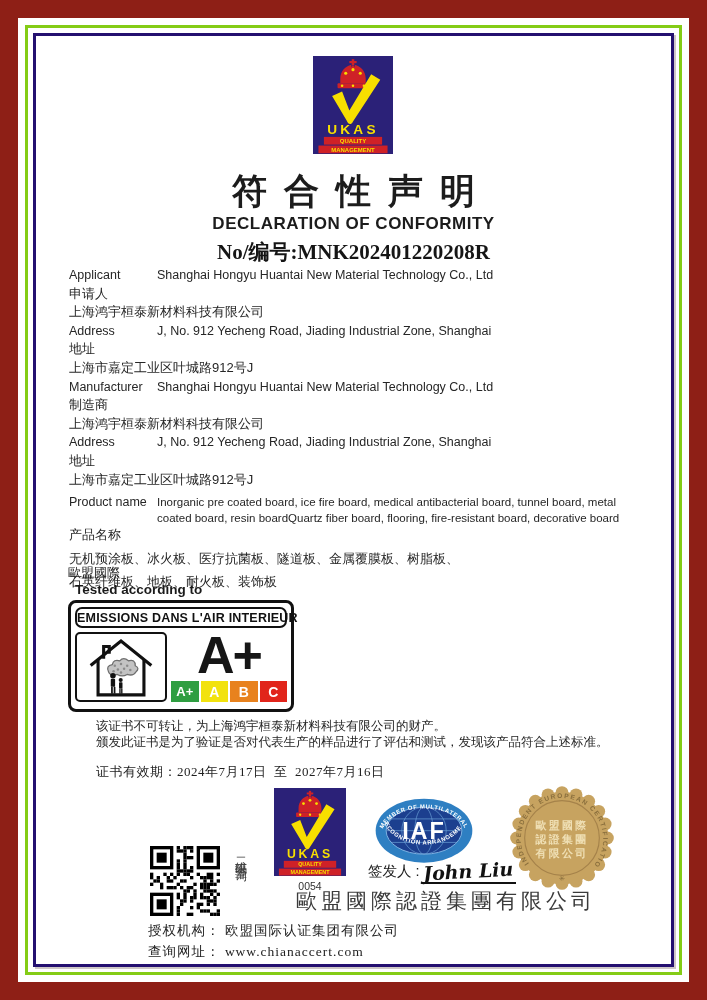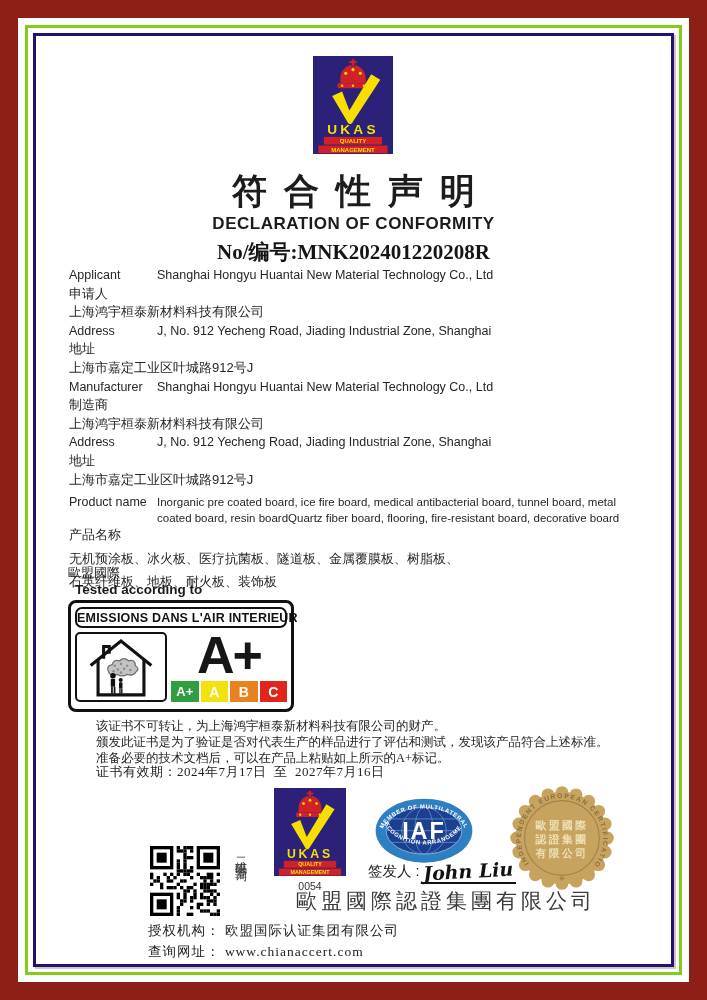--- a/index.html
+++ b/index.html
@@ -52,21 +52,21 @@
   .em-grade { font-size:52px; line-height:46px; font-weight:bold; color:#161616; letter-spacing:-2px; }
   .em-scale { display:flex; gap:2px; width:100%; height:21px; }
   .em-scale .cell { flex:1; display:flex; align-items:center; justify-content:center; color:#fff; font-weight:bold;
                     font-size:14px; }
   .sc0 { background:#2f9e41; font-size:13px !important; }
   .sc1 { background:#f2e20e; }
   .sc2 { background:#e8821e; }
   .sc3 { background:#e1251b; }
 
   
-  .notes { position:absolute; left:60px; top:682px; width:535px; font-size:12.5px; line-height:16px; color:#1f1f1f;font-family:Liberation Serif, serif; }
+  .notes { position:absolute; left:60px; top:682px; width:535px; font-size:12.5px; line-height:16px; color:#1f1f1f; }
   .validity { position:absolute; left:60px; top:727px; font-family:"Liberation Serif","DejaVu Serif",serif;
               font-size:13px; letter-spacing:.5px; color:#1f1f1f; white-space:pre; }
 
   
   .qr { position:absolute; left:114px; top:810px; width:70px; height:70px; }
   .qr svg { display:block; width:100%; height:100%; }
   .qr-caption { position:absolute; left:196px; top:812px; writing-mode:vertical-rl; font-size:12px;
                 letter-spacing:3px; color:#3a3a3a; }
 
   .ukas-bottom { position:absolute; left:238px; top:752px; width:72px; }
@@ -222,21 +222,20 @@
               <div class="cell sc2">B</div>
               <div class="cell sc3">C</div>
             </div>
           </div>
         </div>
       </div>
 
       <div class="notes">
         <div>该证书不可转让，为上海鸿宇桓泰新材料科技有限公司的财产。</div>
         <div>颁发此证书是为了验证是否对代表生产的样品进行了评估和测试，发现该产品符合上述标准。</div>
-        <div>准备必要的技术文档后，可以在产品上粘贴如上所示的A+标记。</div>
       </div>
       <div class="validity">证书有效期：2024年7月17日  至  2027年7月16日</div>
 
       <div class="qr">
         <svg viewBox="0 0 210 210">
           <rect width="210" height="210" fill="#fff"></rect>
           <g id="qr-modules" fill="#000">
                   <rect x="0" y="0" width="70" height="70"></rect>
                   <rect x="10" y="10" width="50" height="50" fill="#fff"></rect>
                   <rect x="20" y="20" width="30" height="30"></rect>

